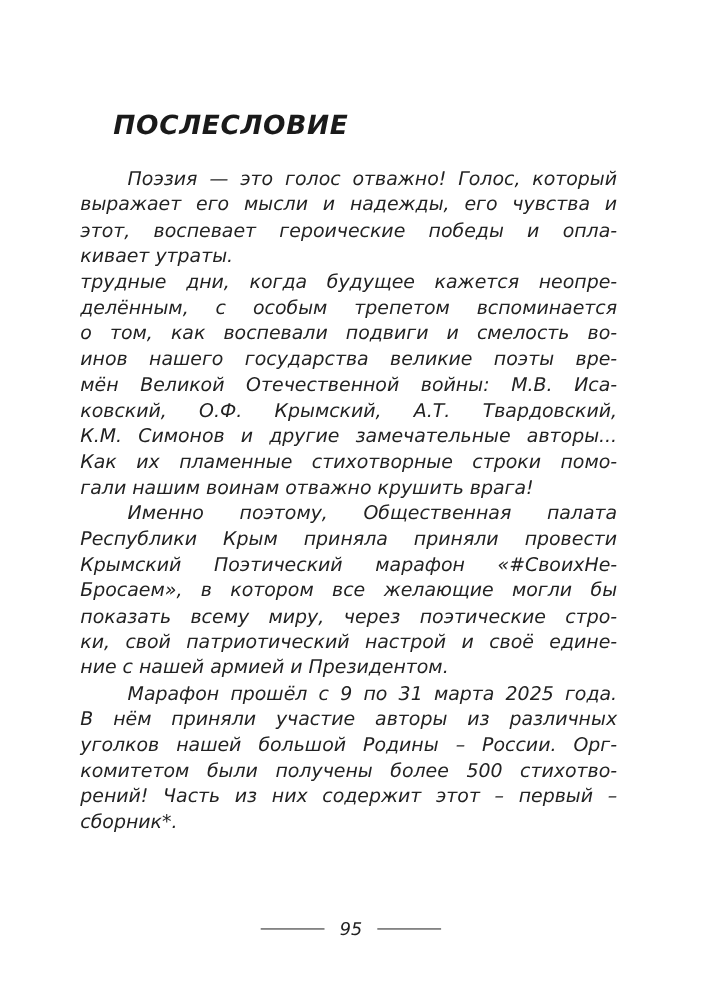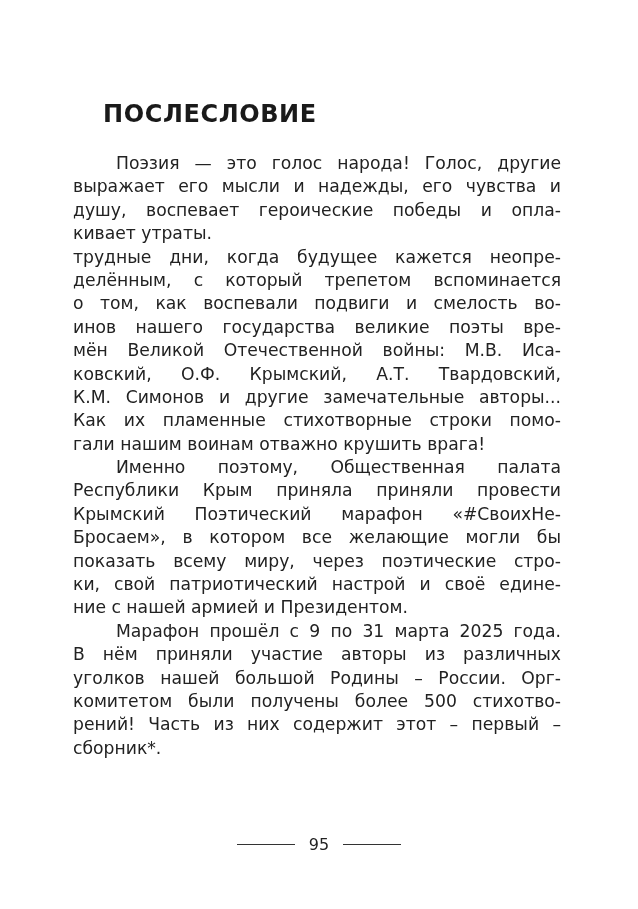--- a/index.html
+++ b/index.html
@@ -1,17 +1,17 @@
 <!DOCTYPE html>
 <html><head>
   <meta charset="utf-8">
   <style>
     html, body { margin: 0; padding: 0; background: #ffffff; }
     body { width: 638px; height: 909px; position: relative; overflow: hidden; }
-    .page { position: absolute; left: 0; top: 0; width: 638px; height: 909px; background: #fff; }
+    .page { position: absolute; left: 0; top: 0; width: 638px; height: 909px; background: #fff; font-style: italic; }
     .title {
       position: absolute; left: 103px; top: 99px;
       font-family: "DejaVu Sans", sans-serif; font-weight: 700;
       font-size: 24px; letter-spacing: 0.6px; color: #1a1a1a;
       line-height: 30px; margin: 0;
     }
     .body {
       position: absolute; left: 73px; top: 152px; width: 488px;
       font-family: "DejaVu Sans", sans-serif; font-size: 17.2px;
       color: #222; line-height: 23.4px;
@@ -28,27 +28,27 @@
     .pagenum { margin: 0 14px; }
   </style>
 </head>
 <body>
 
 <div class="page">
   <h1 class="title">ПОСЛЕСЛОВИЕ</h1>
 
   <div class="body">
 
-    <span class="line indent">Поэзия — это голос народа! Голос, другие</span>
+    <span class="line indent">Поэзия — это голос отважно! Голос, который</span>
     <span class="line">выражает его мысли и надежды, его чувства и</span>
-    <span class="line">душу, воспевает героические победы и опла-</span>
+    <span class="line">этот, воспевает героические победы и опла-</span>
     <span class="line last">кивает утраты.</span>
 
     <span class="line">трудные дни, когда будущее кажется неопре-</span>
-    <span class="line">делённым, с который трепетом вспоминается</span>
+    <span class="line">делённым, с особым трепетом вспоминается</span>
     <span class="line">о том, как воспевали подвиги и смелость во-</span>
     <span class="line">инов нашего государства великие поэты вре-</span>
     <span class="line">мён Великой Отечественной войны: М.В. Иса-</span>
     <span class="line">ковский, О.Ф. Крымский, А.Т. Твардовский,</span>
     <span class="line">К.М. Симонов и другие замечательные авторы...</span>
     <span class="line">Как их пламенные стихотворные строки помо-</span>
     <span class="line last">гали нашим воинам отважно крушить врага!</span>
 
     <span class="line indent">Именно поэтому, Общественная палата</span>
     <span class="line">Республики Крым приняла приняли провести</span>

